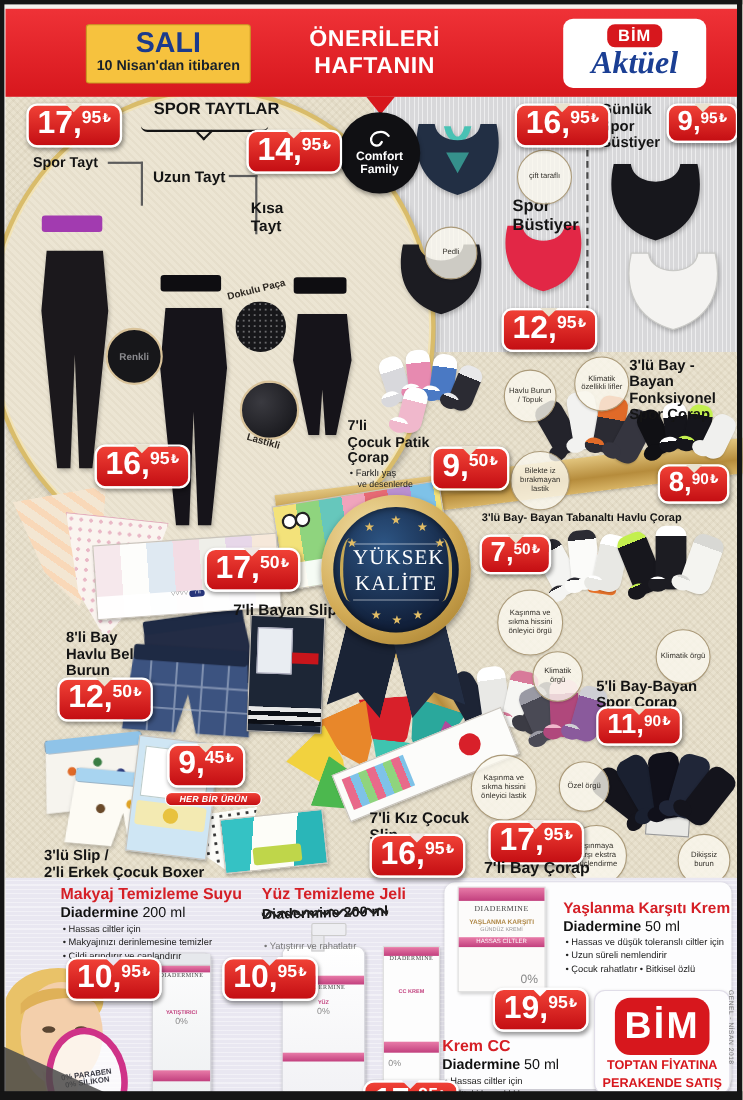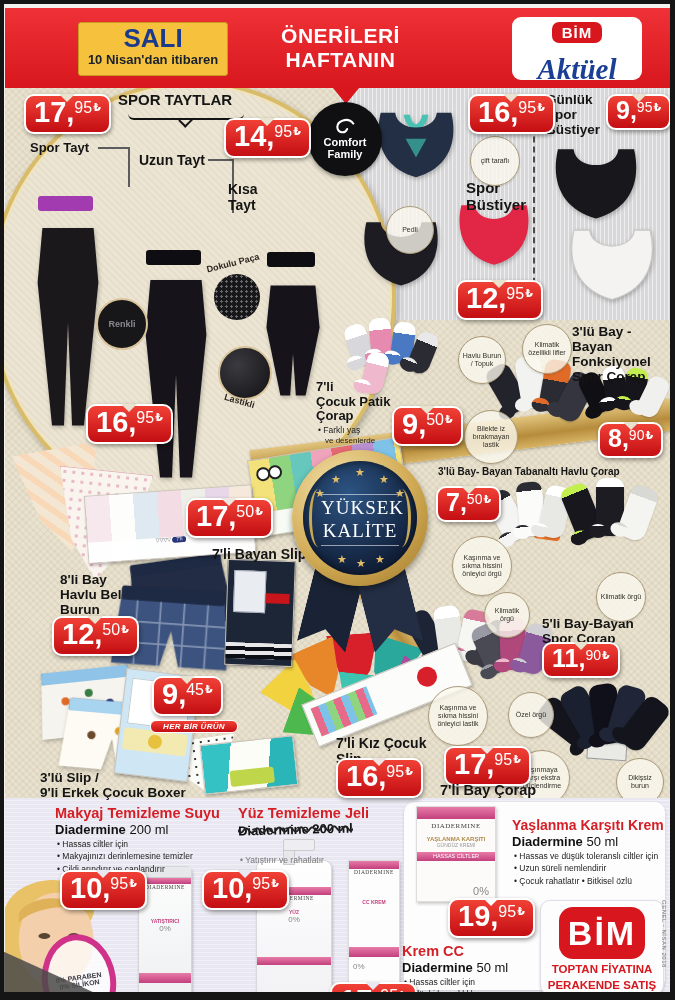--- a/index.html
+++ b/index.html
@@ -9,34 +9,34 @@
   
   .frame{background:#151515;z-index:60}
   
   .hdr{left:5px;top:8px;width:665px;height:80px;background:linear-gradient(#ef3237,#d7171d);z-index:5}
   .datebox{left:78px;top:22px;width:148px;height:52px;background:#f6c23e;border:1px solid #c79a22;border-radius:3px;text-align:center;z-index:6}
   .day{font-size:26px;font-weight:bold;color:#1b3a8c;line-height:1.05;margin-top:2px}
   .datetxt{font-size:13px;color:#17202b;font-weight:bold}
   .hti{left:258px;top:24px;width:165px;text-align:center;color:#fff;font-weight:bold;font-size:21px;line-height:1.15;z-index:6;letter-spacing:.5px}
   .logopanel{left:512px;top:17px;width:130px;height:63px;background:#fff;border-radius:9px;z-index:6;text-align:center}
   .bimchip{display:inline-block;background:#d7171d;border-radius:7px;color:#fff;font-weight:900;font-size:15px;padding:2px 10px;margin-top:5px;letter-spacing:1px}
-  .aktuel{font-family:"Liberation Serif","DejaVu Serif",serif;font-style:italic;font-weight:bold;color:#1b3f94;font-size:29px;line-height:1;margin-top:12px}
+  .aktuel{font-family:"Liberation Serif","DejaVu Serif",serif;font-style:italic;font-weight:bold;color:#1b3f94;font-size:29px;line-height:1;margin-top:0px}
   .hpointer{left:333px;top:88px;width:0;height:0;border-left:13px solid transparent;border-right:13px solid transparent;border-top:16px solid #d7171d;z-index:7}
   
   .beige{left:5px;top:88px;width:665px;height:712px;background:#e9e2cf;background-image:repeating-linear-gradient(45deg,rgba(120,100,60,.06) 0 2px,transparent 2px 5px),repeating-linear-gradient(-45deg,rgba(120,100,60,.05) 0 2px,transparent 2px 5px);z-index:1}
   .graypanel{left:340px;top:88px;width:330px;height:232px;background:#d8d8da;background-image:repeating-linear-gradient(90deg,rgba(255,255,255,.55) 0 1px,transparent 1px 4px);z-index:2}
   .vdash{left:533px;top:96px;height:218px;width:0;border-left:2px dashed #4a4a4a;z-index:3}
   .oval{left:-12px;top:80px;width:400px;height:426px;border-radius:50%;background:#ece5d3;background-image:repeating-linear-gradient(45deg,rgba(120,100,60,.05) 0 2px,transparent 2px 5px);border:4px solid #d9bc6a;box-shadow:0 0 0 2px #f2e3b5 inset,2px 3px 6px rgba(0,0,0,.25);z-index:2}
   .goldband{background:linear-gradient(#e2c57e,#b68c3c 60%,#d8b465);z-index:3;box-shadow:0 1px 3px rgba(0,0,0,.25)}
   
   .price{position:absolute;background:linear-gradient(#f04136,#c40e13);border:2px solid #fff;border-radius:10px;color:#fff;display:flex;align-items:flex-start;padding:3px 8px 5px 8px;box-shadow:1px 2px 4px rgba(0,0,0,.4);z-index:20;--n:#e9e2cf}
   .price::before{content:"";position:absolute;top:-2px;left:50%;transform:translateX(-50%);border-left:8px solid transparent;border-right:8px solid transparent;border-top:8px solid var(--n)}
   .pm{font-size:29px;font-weight:bold;line-height:.95}
   .pside{display:flex;align-items:flex-start;margin-top:1px}
-  .pd{font-size:16px;font-weight:normal;line-height:1}
+  .pd{font-size:16px;font-weight:bold;line-height:1}
   .pc{font-size:11px;font-weight:bold;margin-left:1px;margin-top:1px}
   .price.sm .pm{font-size:25px}.price.sm .pd{font-size:14px}
   
   .lbl{position:absolute;font-weight:bold;color:#141414;z-index:15;line-height:1.12}
   .callout{position:absolute;border-radius:50%;background:rgba(250,247,238,.8);border:1px solid #ab9a79;display:flex;align-items:center;justify-content:center;text-align:center;color:#33302a;font-size:7px;line-height:1.15;padding:3px;z-index:16;box-shadow:0 1px 2px rgba(0,0,0,.15)}
   .blackcirc{position:absolute;border-radius:50%;background:#17171a;z-index:14;display:flex;align-items:center;justify-content:center;color:#8a8a8e;font-size:9px;font-weight:bold}
   .dotted{background-image:radial-gradient(rgba(255,255,255,.35) 1px,transparent 1.2px);background-size:5px 5px}
   .conn{position:absolute;background:#5c5c5c;z-index:13}
   
   .medal-outer{left:292px;top:450px;width:136px;height:136px;border-radius:50%;background:radial-gradient(circle at 35% 30%,#f4e3ac,#d2ab56 55%,#9c7424);box-shadow:0 3px 6px rgba(0,0,0,.4);z-index:30}
@@ -110,21 +110,21 @@
   <div class="abs hti">
     <div>ÖNERİLERİ</div>
     <div>HAFTANIN</div>
   </div>
   <div class="abs logopanel">
     <div class="bimchip">BİM</div>
     <div class="aktuel">Aktüel</div>
   </div>
   <div class="abs hpointer"></div>
 
-  <div class="lbl" style="left:118px;top:92px;width:136px;text-align:left;font-size:15px">SPOR TAYTLAR</div>
+  <div class="lbl" style="left:118px;top:92px;width:136px;text-align:right;font-size:15px">SPOR TAYTLAR</div>
   <div class="abs" style="left:128px;top:110px;width:116px;height:8px;border-bottom:2px solid #141414;border-radius:0 0 6px 6px;z-index:15"></div>
   <div class="abs" style="left:180px;top:115px;width:10px;height:8px;border-left:2px solid #141414;border-bottom:2px solid #141414;transform:rotate(-45deg);z-index:15"></div>
 
   <div class="price" style="left:24px;top:94px">
     <span class="pm">17,</span>
     <span class="pside">
         <span class="pd">95</span>
         <span class="pc">₺</span>
       </span>
   </div>
@@ -394,21 +394,21 @@
   </div>
   <div class="ribbon" style="left:150px;top:720px;width:78px">HER BİR ÜRÜN</div>
   <div class="abs" style="left:168px;top:738px;width:130px;height:58px;z-index:9">
     <span class="kslip" style="left:0;top:0;width:70px;height:54px;background:radial-gradient(#333 1.2px,#fcfcf8 1.5px);background-size:8px 8px;transform:rotate(-8deg)"></span>
     <div class="pack" style="left:34px;top:2px;width:92px;height:48px;transform:rotate(-6deg);background:linear-gradient(100deg,#35c2c4 0 30%,#fdfdf8 30% 70%,#2ab6b8 70%)">
       <div style="position:absolute;left:26px;bottom:4px;width:44px;height:16px;background:#bfd64a;border-radius:3px"></div>
     </div>
   </div>
   <div class="lbl" style="left:40px;top:770px;font-size:13.5px;z-index:33">
     <div>3'lü Slip /</div>
-    <div>9'li Erkek Çocuk Boxer</div>
+    <div>2'li Erkek Çocuk Boxer</div>
   </div>
 
   <div class="abs" style="left:262px;top:634px;width:170px;height:116px;z-index:9">
     <span class="kslip" style="left:66px;top:0;background:#d8202a;transform:rotate(-4deg);width:52px;height:58px"></span>
     <span class="kslip" style="left:104px;top:6px;background:#2aa89c;transform:rotate(18deg);width:50px;height:56px"></span>
     <span class="kslip" style="left:34px;top:10px;background:#e8872a;transform:rotate(-24deg);width:50px;height:56px"></span>
     <span class="kslip" style="left:10px;top:34px;background:#f2d23e;transform:rotate(-44deg);width:48px;height:54px"></span>
     <span class="kslip" style="left:30px;top:58px;background:#4cb84e;transform:rotate(-70deg);width:48px;height:54px"></span>
     <span class="kslip" style="left:120px;top:30px;background:#b04a9c;transform:rotate(40deg);width:48px;height:54px"></span>
     <span class="kslip" style="left:74px;top:40px;background:#3ec4b0;transform:rotate(6deg);width:50px;height:56px"></span>

